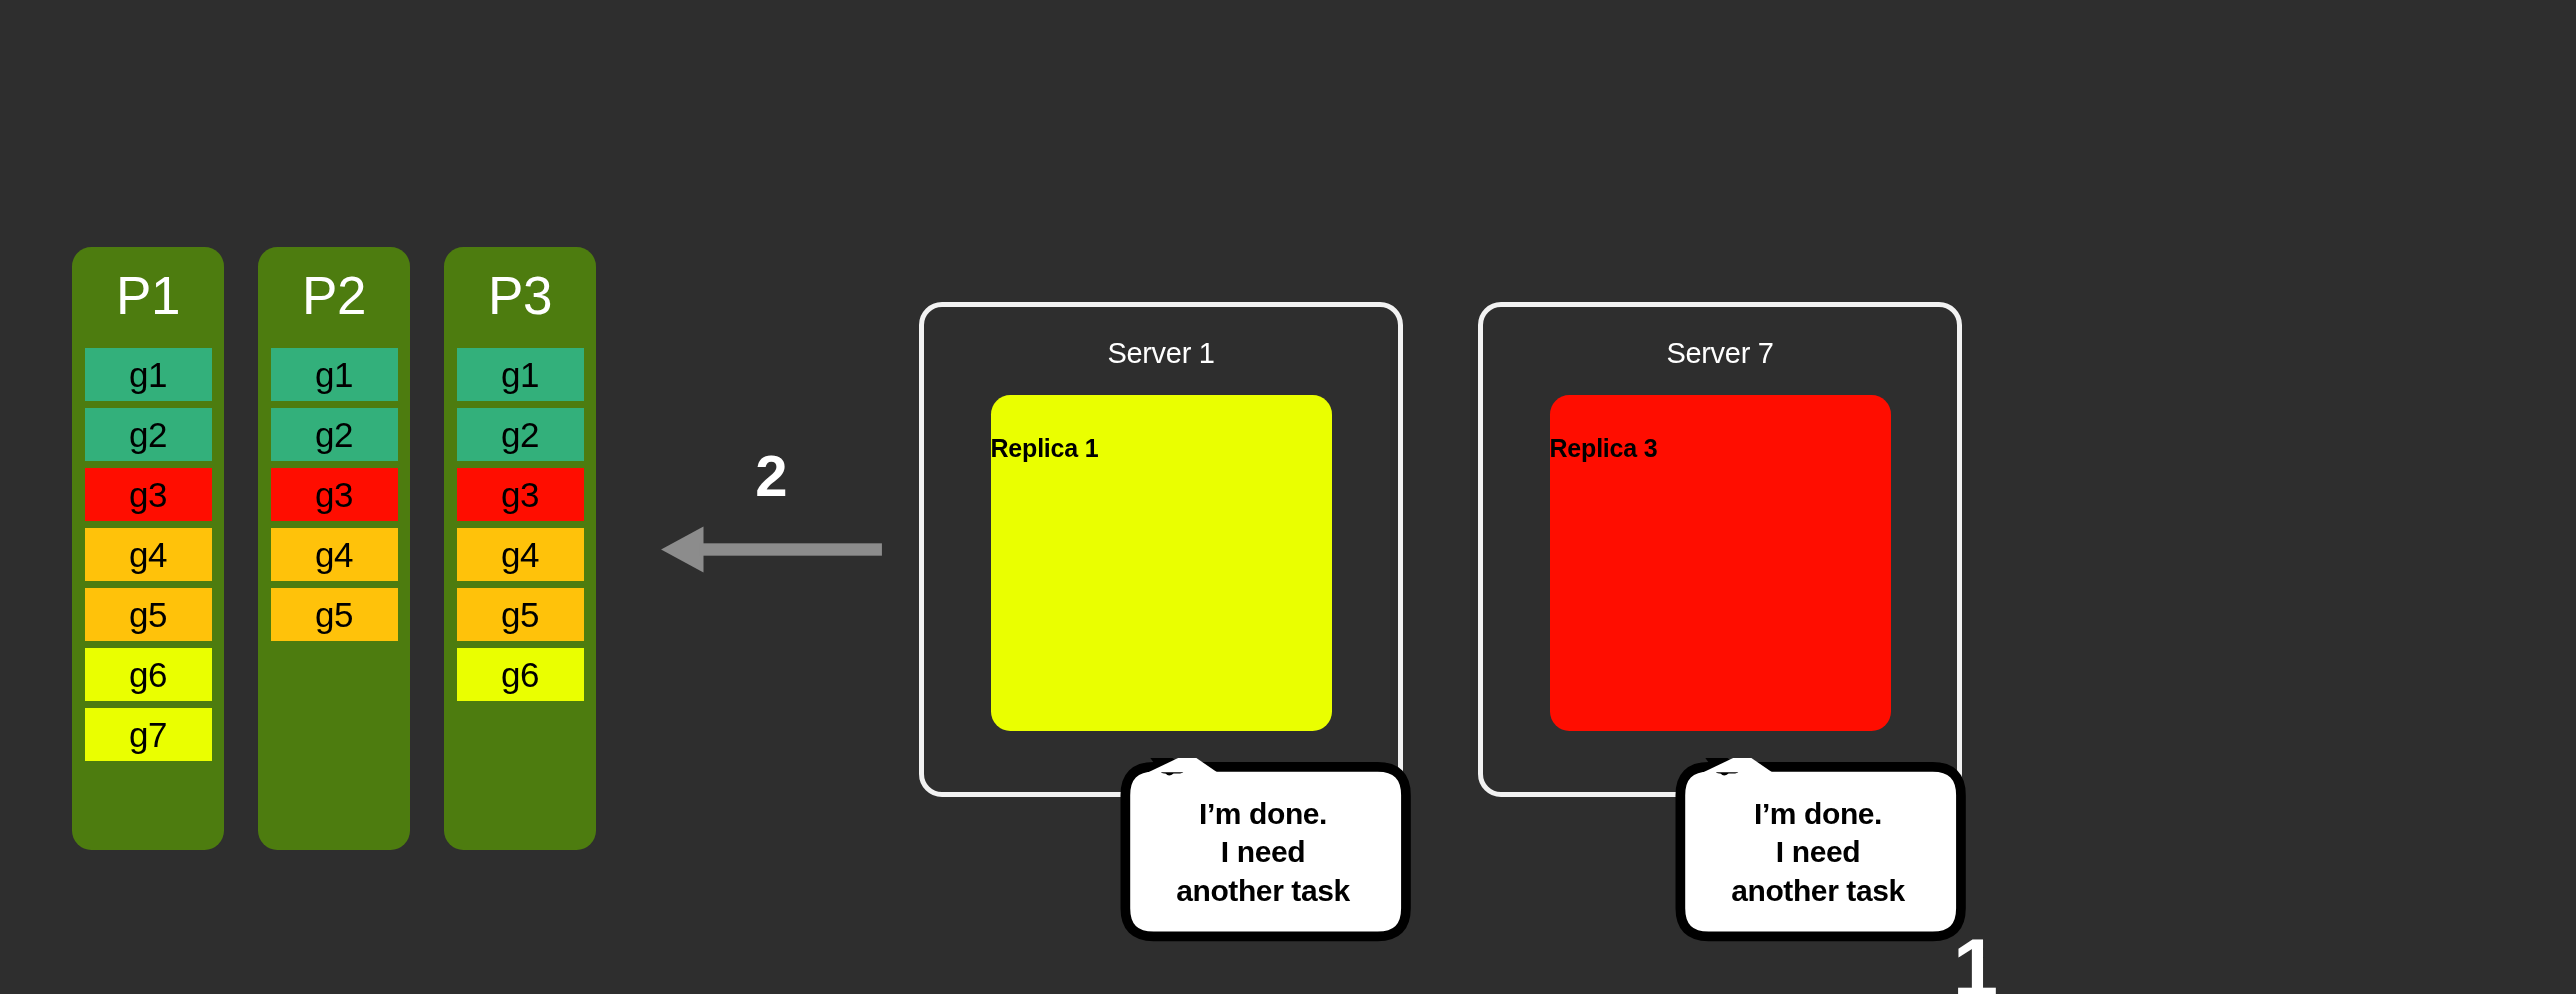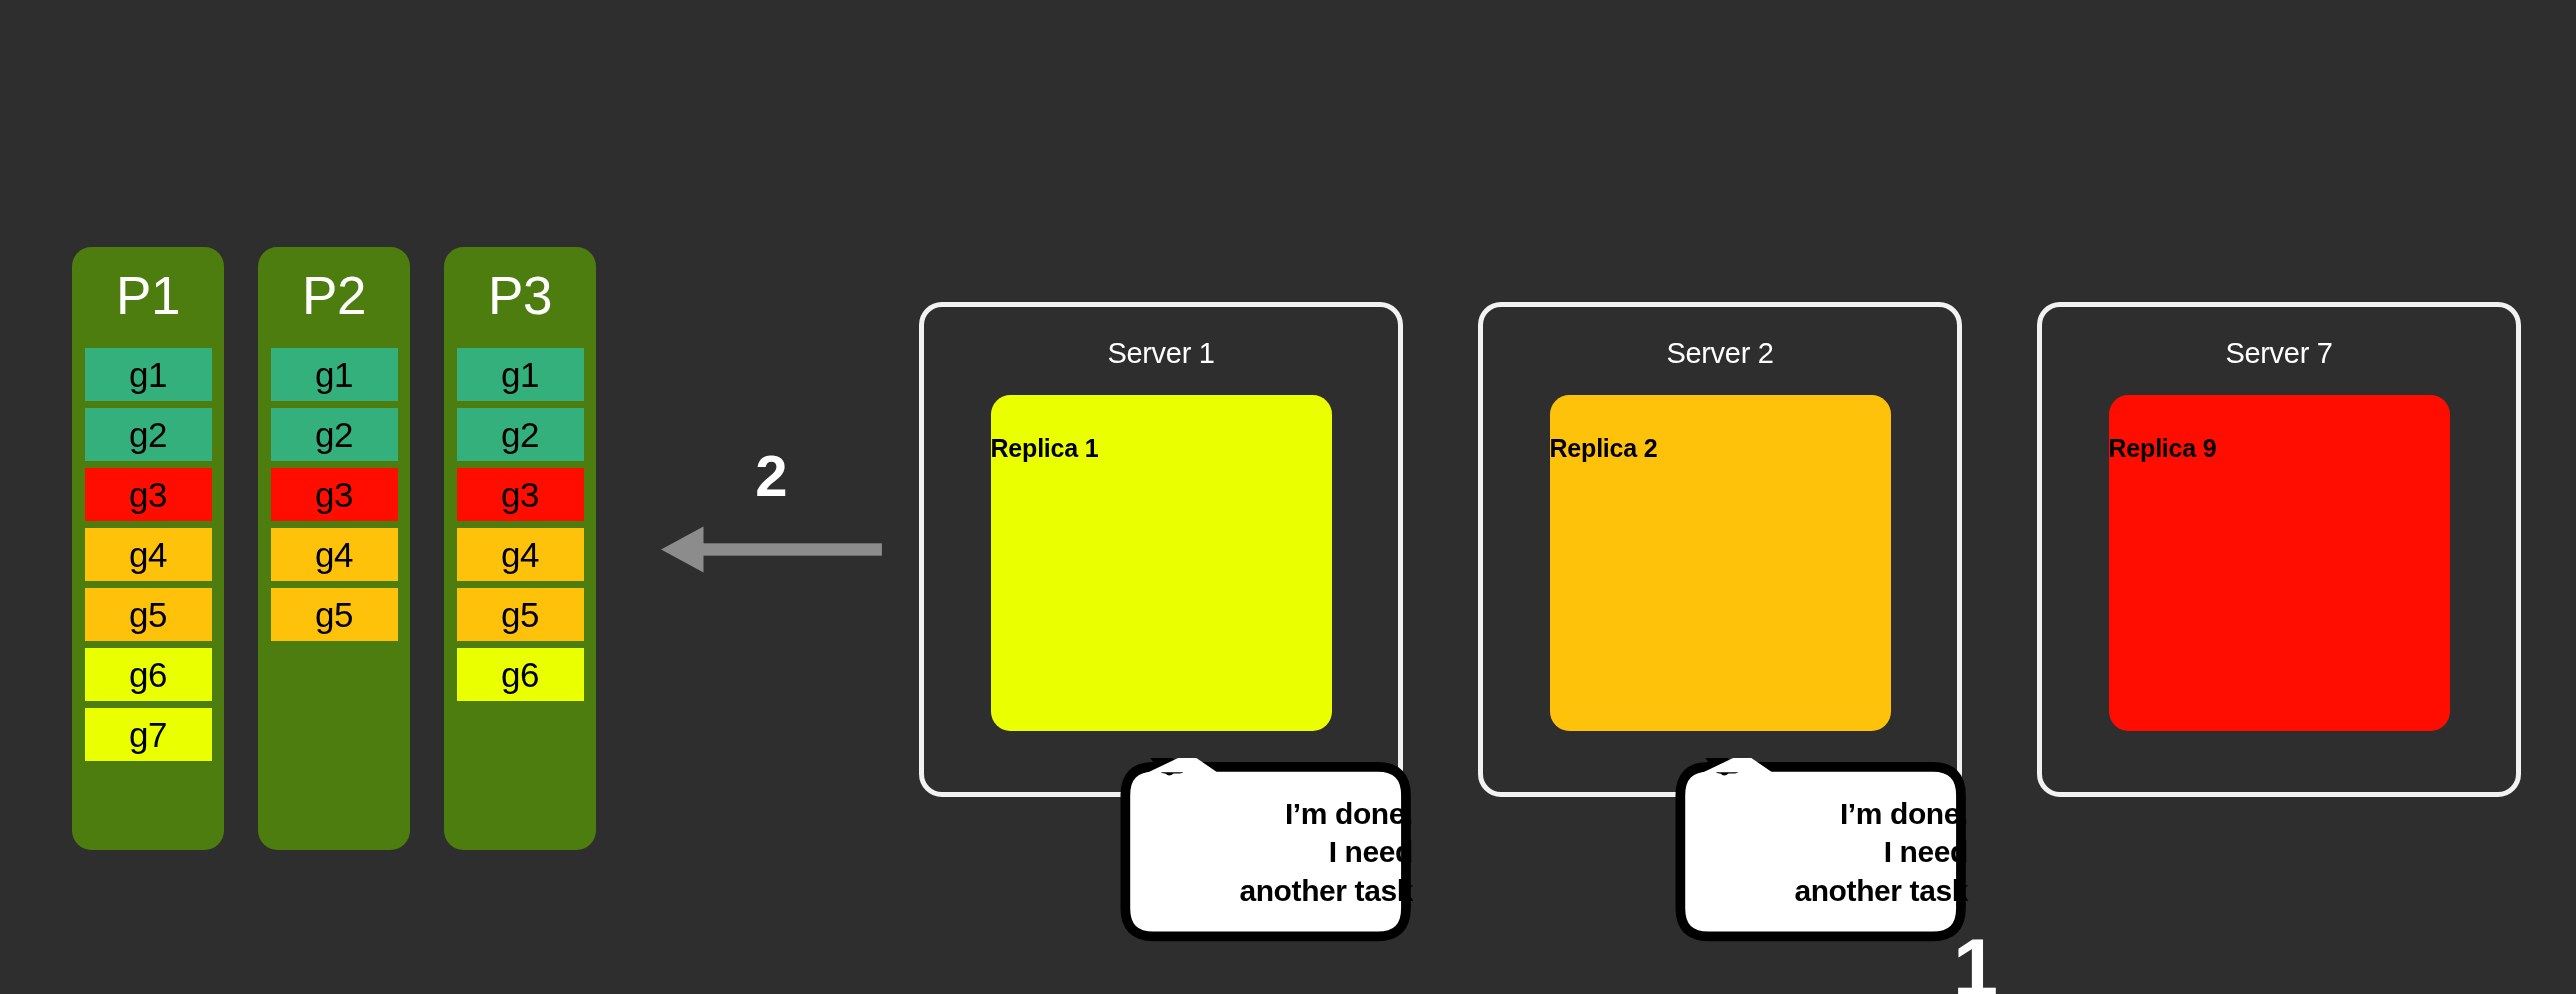--- a/index.html
+++ b/index.html
@@ -143,21 +143,21 @@
     position: absolute;
     width: 300px;
     height: 190px;
   }
   .bubble svg { position: absolute; left: 0; top: 0; }
   .bubble-text {
     position: absolute;
     left: 0;
     top: 37px;
     width: 300px;
-    text-align: right;
+    text-align: center;
     color: #000000;
     font-size: 30px;
     font-weight: bold;
     line-height: 1.28;
     letter-spacing: -0.4px;
     user-select: none;
     white-space: pre-line;
   }
   #bubble-1 { left: 1113px; top: 758px; }
   #bubble-2 { left: 1668px; top: 758px; }
@@ -229,31 +229,25 @@
 
   <div id="servers">
 
     <div class="server">
       <div class="server-title">Server 1</div>
       <div class="replica" style="background: rgb(234, 255, 0);">
         <span class="replica-label">Replica 1</span>
       </div>
     </div>
 
-    <div class="server">
-      <div class="server-title">Server 2</div>
-      <div class="replica" style="background: rgb(255, 194, 10);">
-        <span class="replica-label">Replica 2</span>
-      </div>
-    </div>
 
     <div class="server">
       <div class="server-title">Server 7</div>
       <div class="replica" style="background: rgb(255, 13, 0);">
-        <span class="replica-label">Replica 9</span>
+        <span class="replica-label">Replica 3</span>
       </div>
     </div>
 
   </div>
 
   <div class="bubble" id="bubble-1">
     <svg width="300" height="190" viewBox="0 0 340 215">
       <path d="M 14 42
                Q 14 10 46 10
                L 300 10

